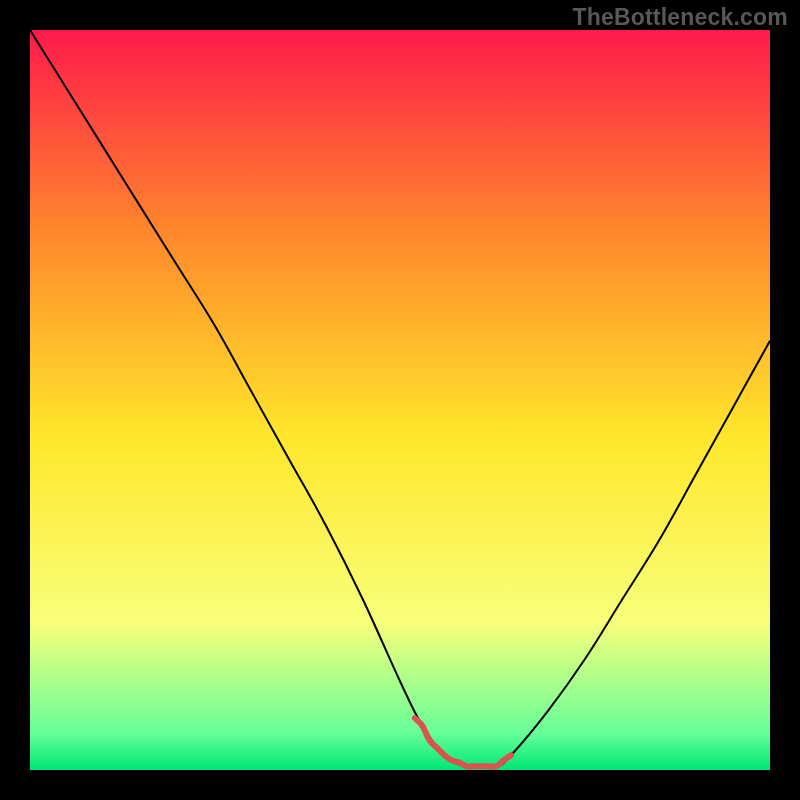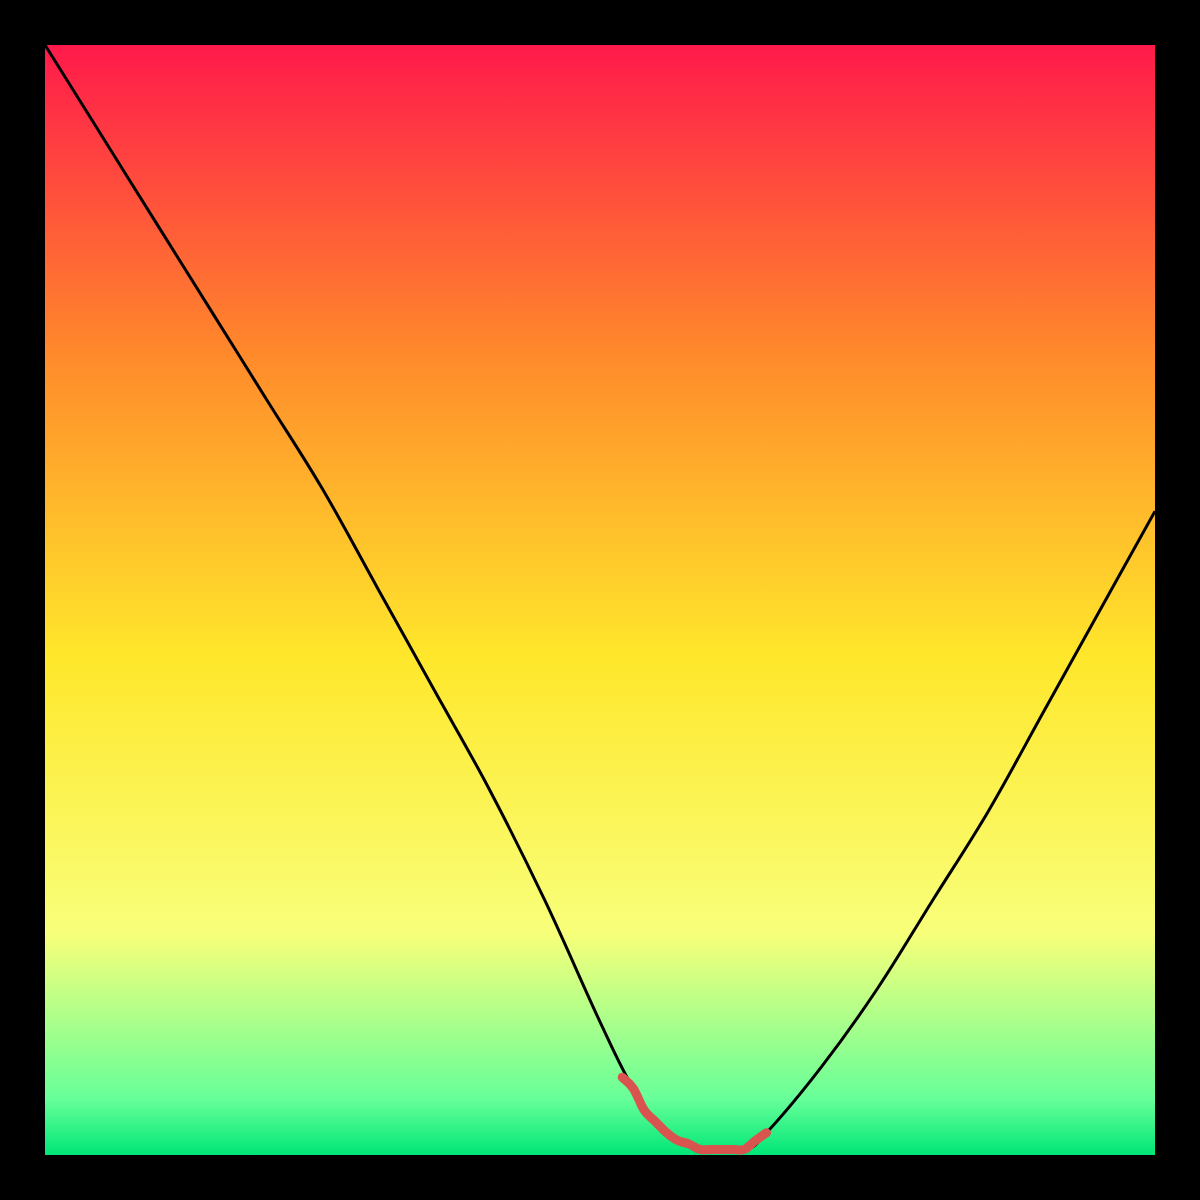--- a/index.html
+++ b/index.html
@@ -35,20 +35,21 @@
     height: 740px;
   }
   .plot svg {
     display: block;
   }
 </style>
 </head>
 <body>
 
 <div class="frame">
+  <div class="watermark">TheBottleneck.com</div>
 
   <div class="plot">
     <svg id="chart-svg" width="740" height="740" viewBox="0 0 740 740">
       <defs>
         <linearGradient id="bg-grad" x1="0" y1="0" x2="0" y2="1">
           <stop id="g0" offset="0%" stop-color="#ff1a4b"></stop>
           <stop id="g1" offset="28%" stop-color="#ff8a2b"></stop>
           <stop id="g2" offset="55%" stop-color="#ffe72b"></stop>
           <stop id="g3" offset="80%" stop-color="#f8ff7a"></stop>
           <stop id="g4" offset="95%" stop-color="#66ff99"></stop>

